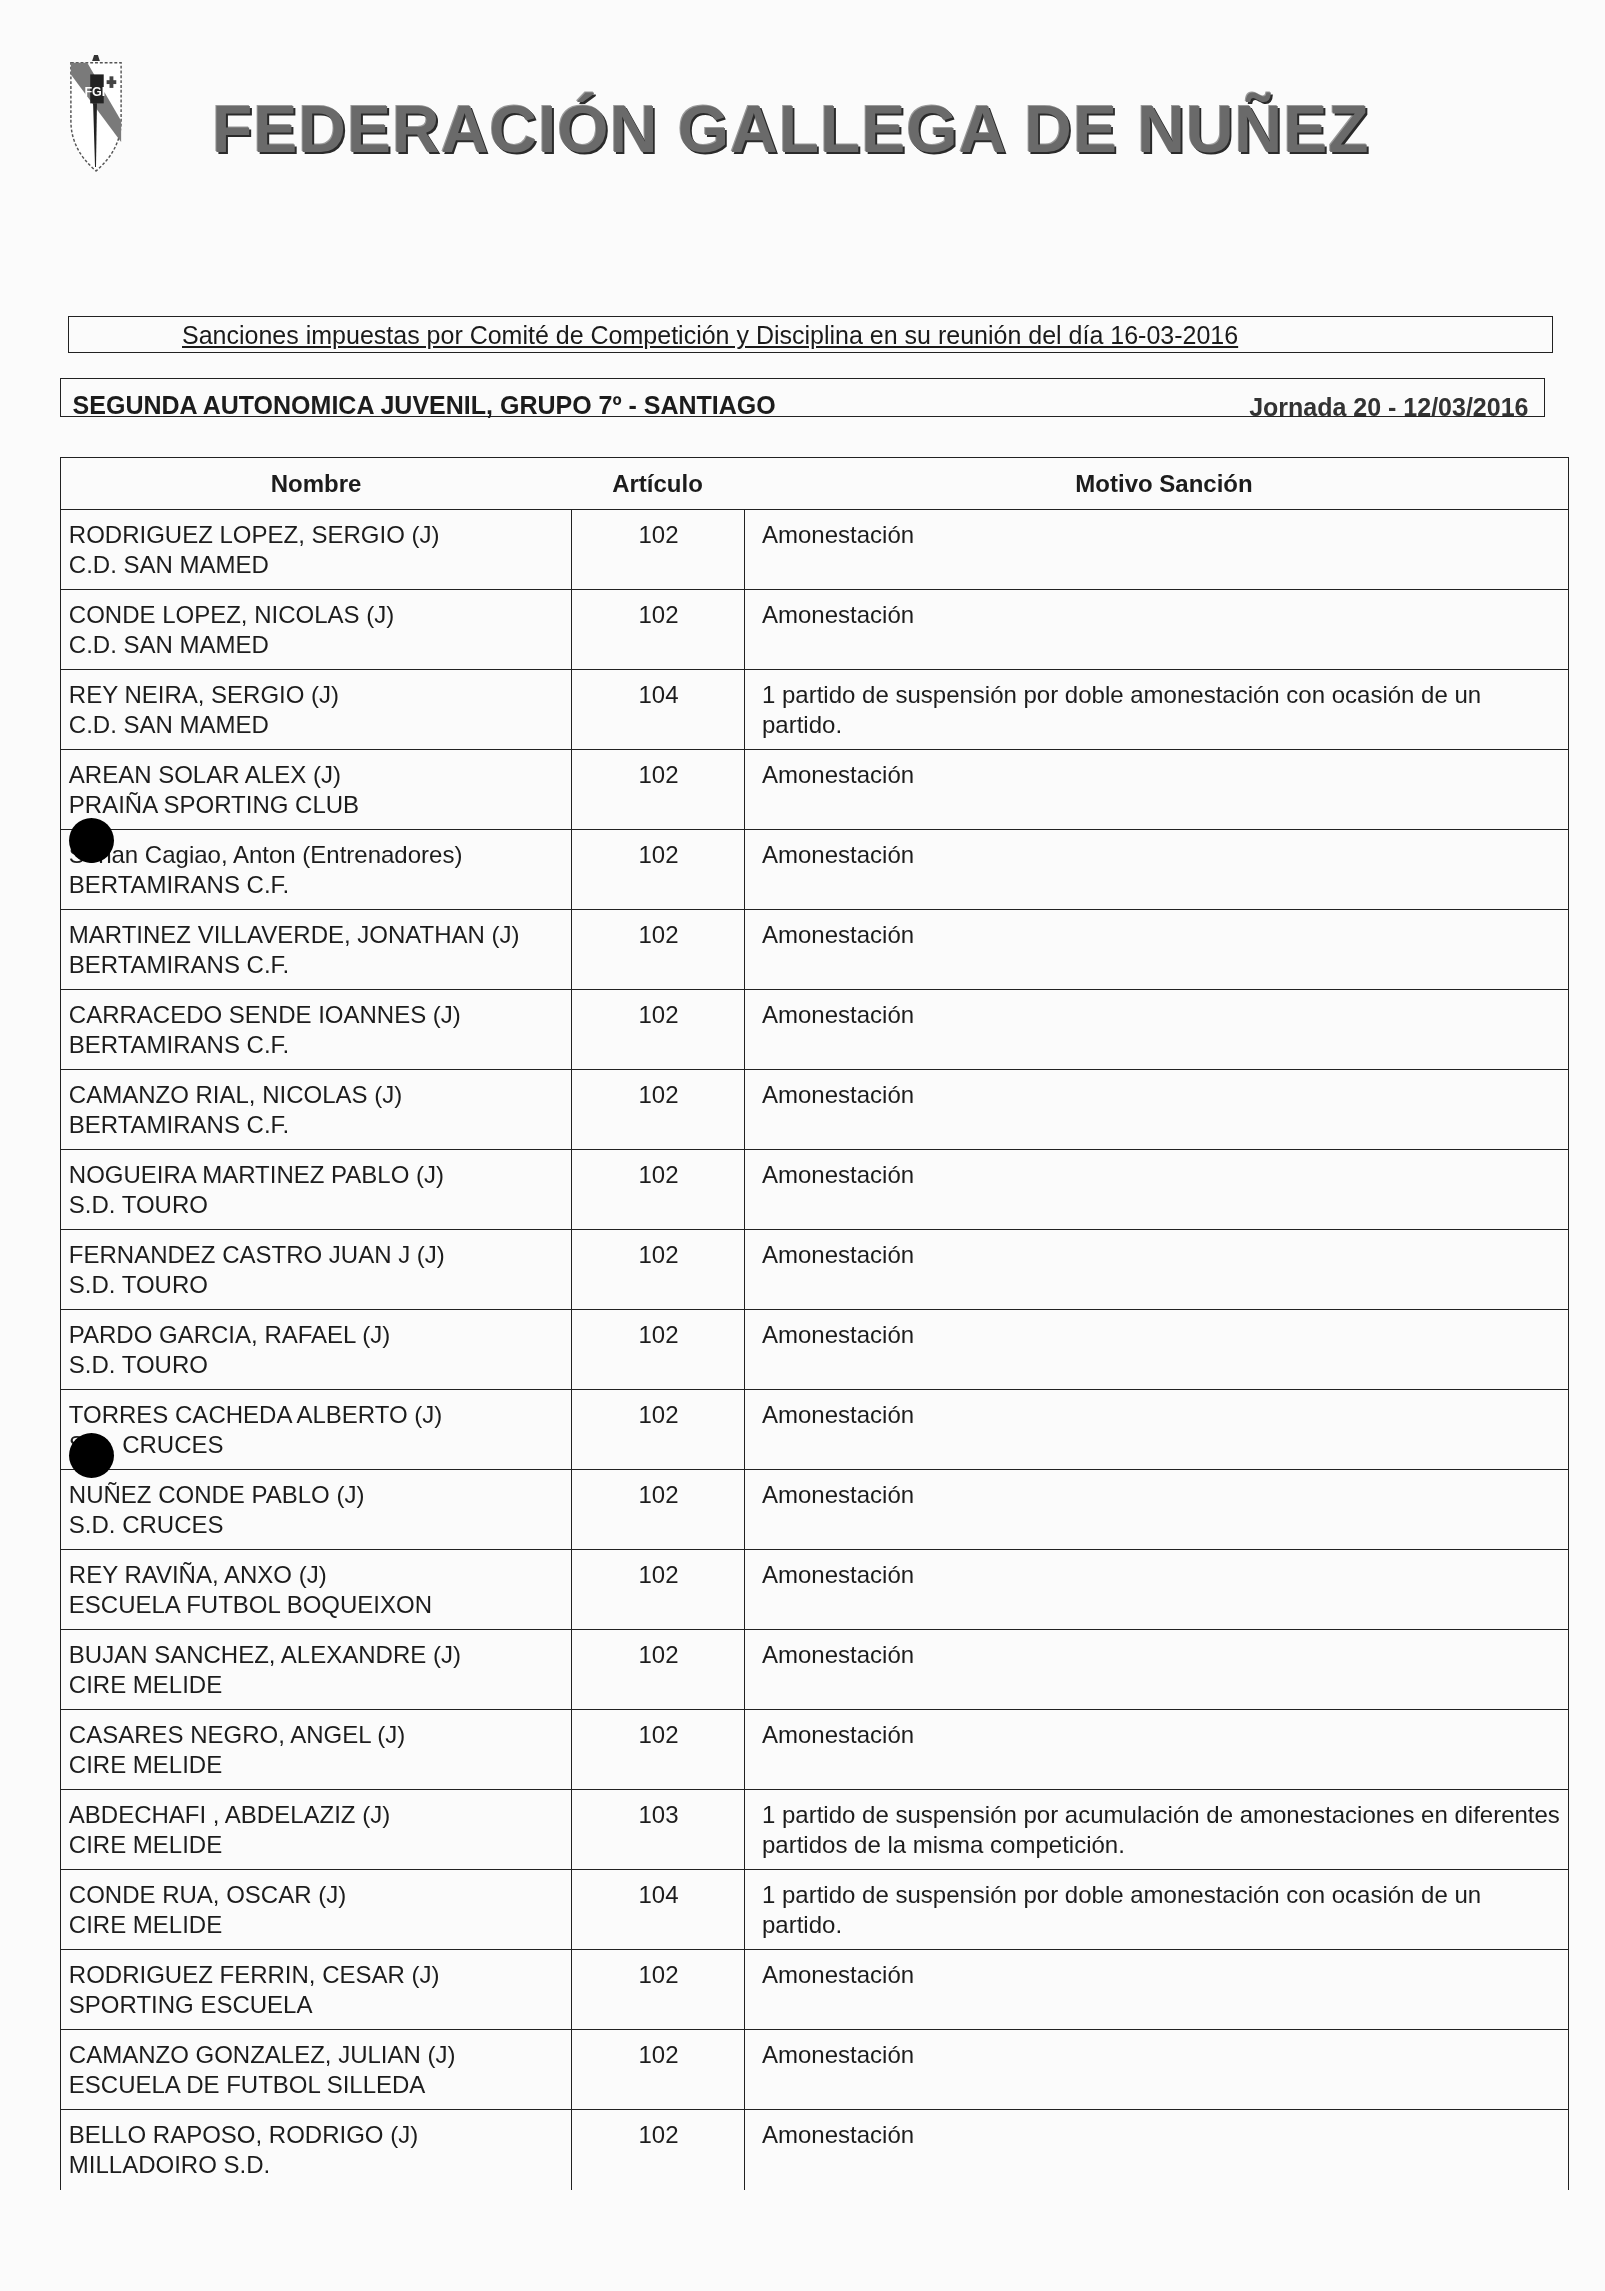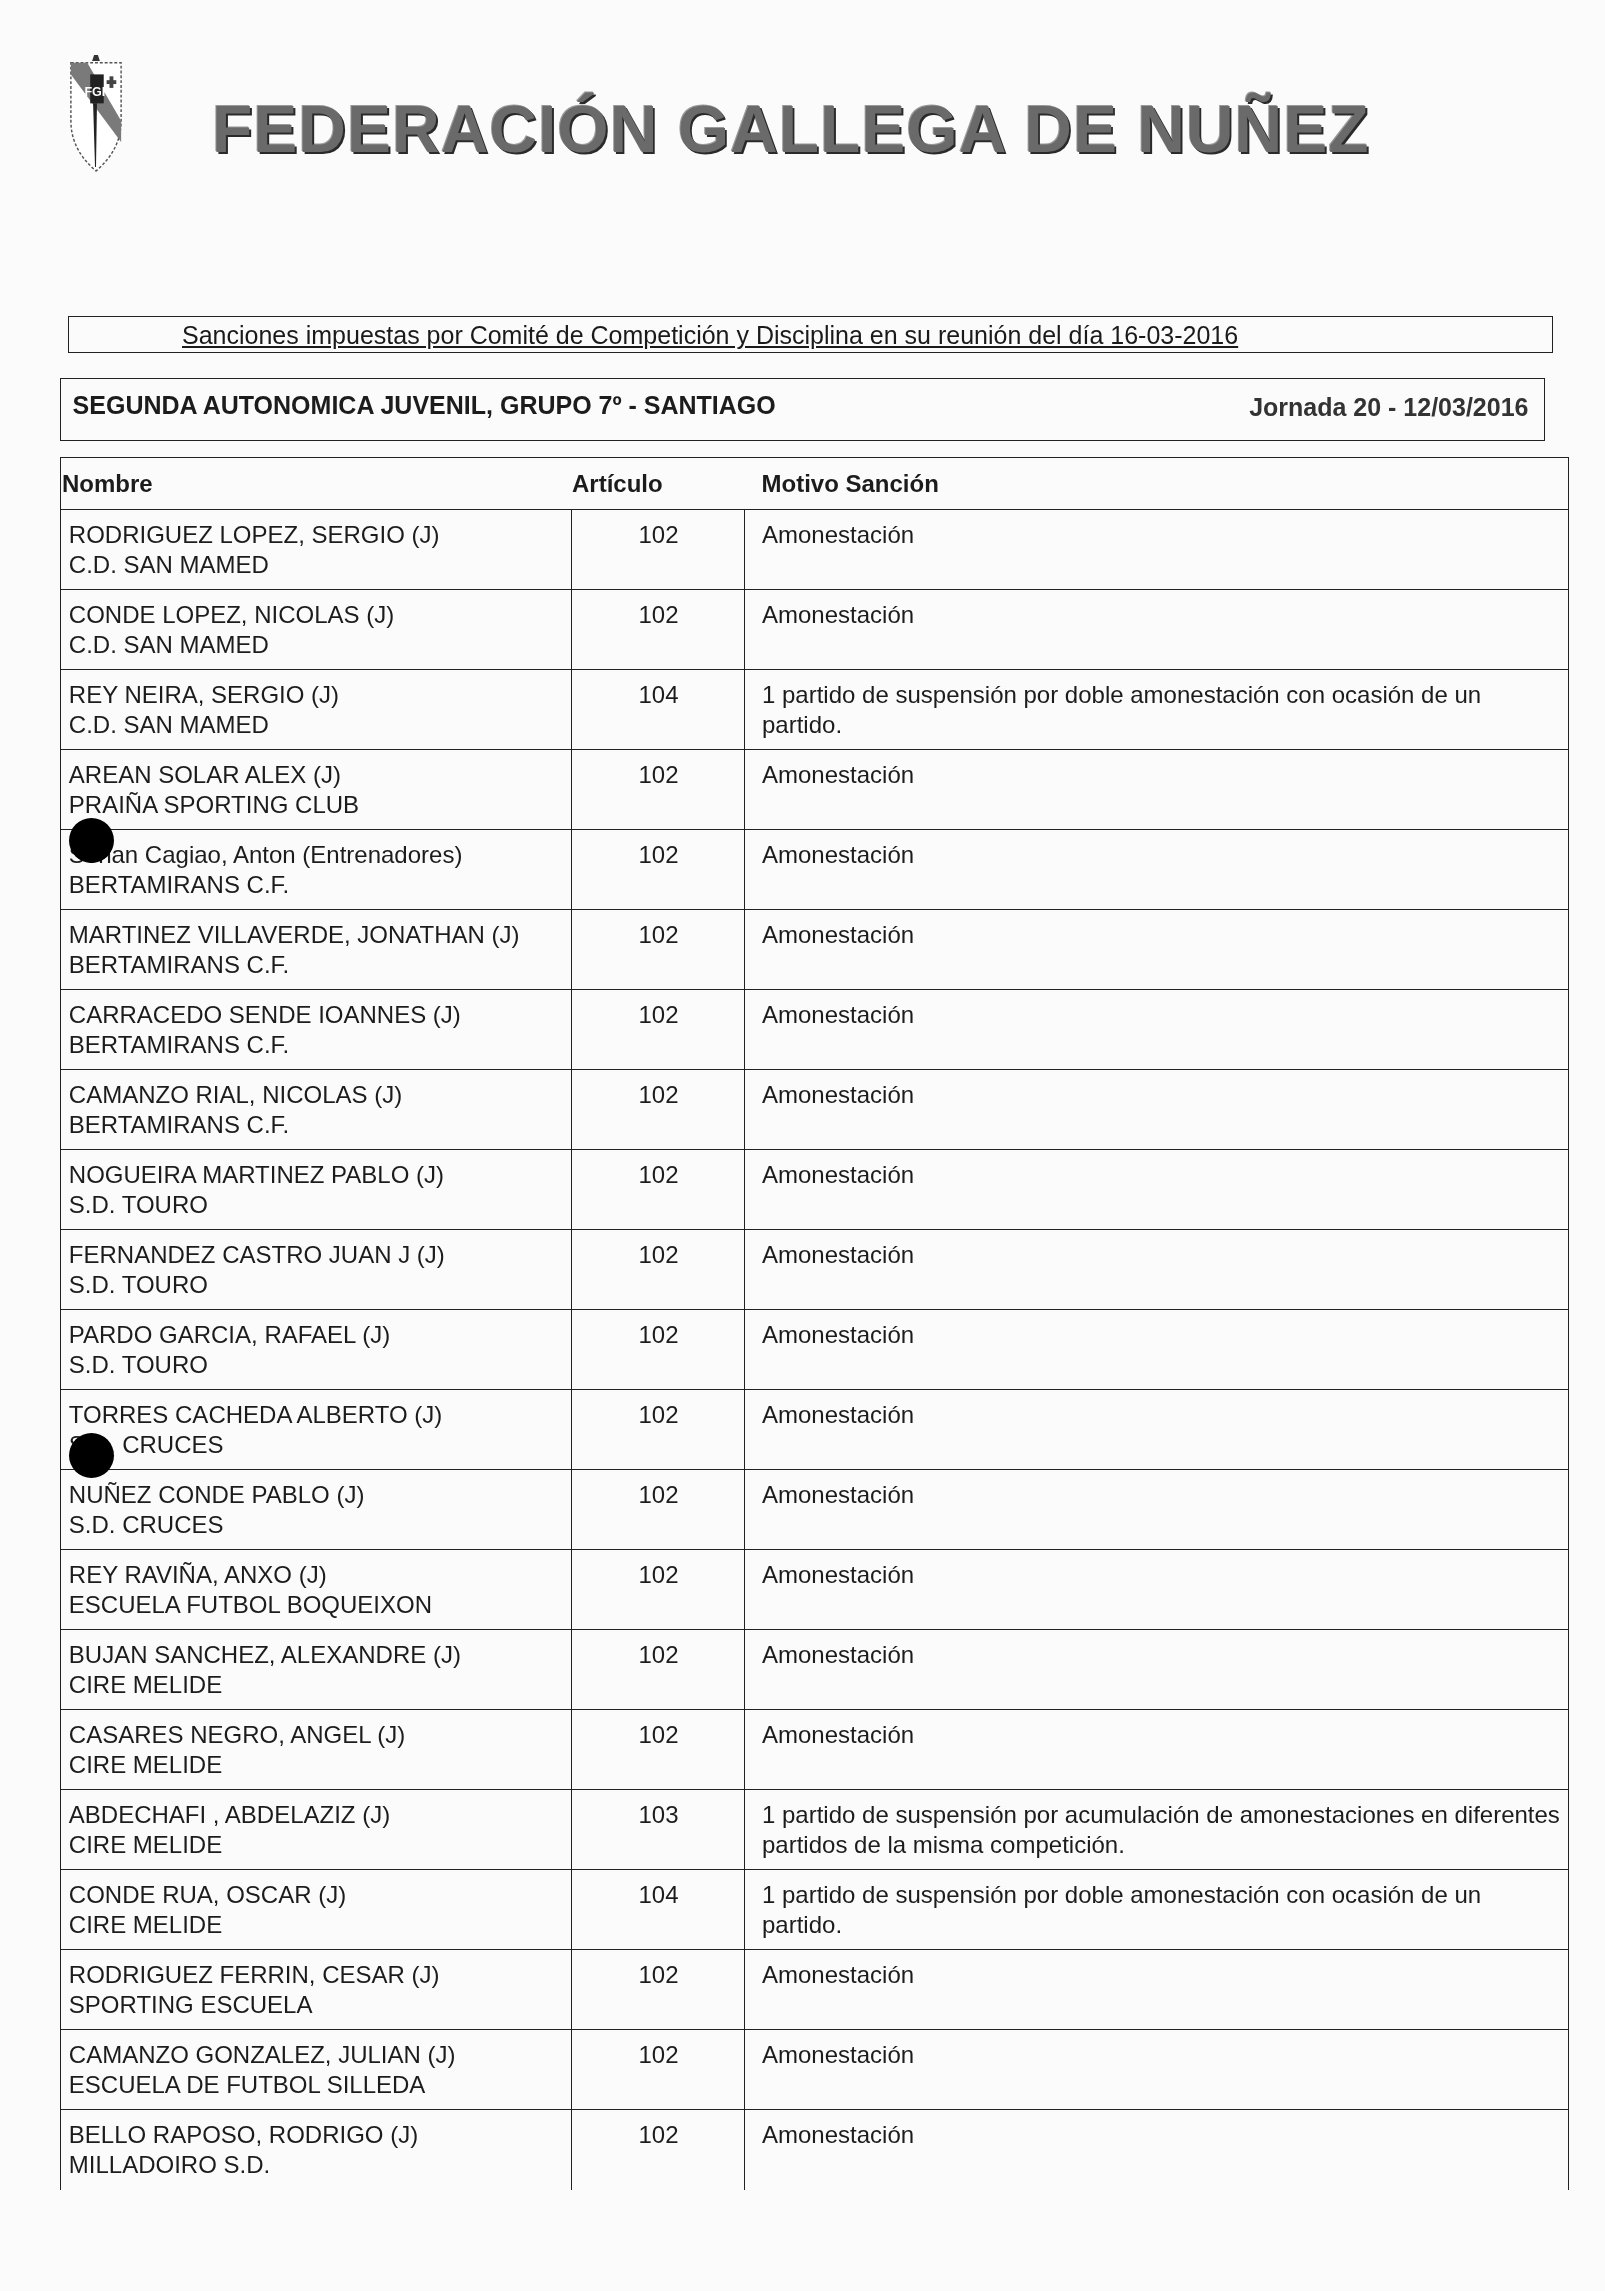--- a/index.html
+++ b/index.html
@@ -12,27 +12,27 @@
     position:absolute; left:212px; top:91px; font-size:66px; font-weight:bold;
     color:#6a6a6a; letter-spacing:1px; white-space:nowrap;
     text-shadow:1.9px 1.9px 0 #2a2a2a, -1px -1px 0 #9a9a9a;
     font-family:"Liberation Sans", sans-serif;
   }
   .box { position:absolute; left:60px; width:1485px; border:1.9px solid #222; box-sizing:border-box; }
   .box1 { top:316px; height:37px;margin-left:8px; }
   .box1 .txt {
     position:absolute; left:113px; top:3.9px; font-size:25px; text-decoration:underline; color:#1a1a1a; white-space:nowrap;
   }
-  .box2 { top:378px; height:63px; }
+  .box2 { top:378px; height:39px; }
   .box2 .left { position:absolute; left:11.6px; top:11.6px; font-size:25px; font-weight:bold; white-space:nowrap; }
   .box2 .right { position:absolute; right:15.5px; top:13.6px; font-size:25px; font-weight:bold; color:#333; white-space:nowrap; }
 
   .table { position:absolute; left:60px; top:457px; width:1485px; border-collapse:collapse; table-layout:fixed; }
   .table th, .table td { border:1.9px solid #222; vertical-align:top; }
-  .table th { height:49px; font-size:24px; font-weight:bold; text-align:left; vertical-align:middle; border-left:none; border-right:none; }
+  .table th { height:49px; font-size:24px; font-weight:bold; text-align:center; vertical-align:middle; border-left:none; border-right:none; }
   .table th:first-child { border-left:1.9px solid #222; }
   .table th:last-child { border-right:1.9px solid #222; }
   .table td { height:80px; font-size:24px; line-height:30px; padding:9.7px 5.8px 0 7.8px; box-sizing:border-box; }
   .col-name { width:508px; }
   .col-art { width:171px; text-align:center; }
   .col-mot { width:805px; padding-left:17.5px !important; }
   .name-line, .club-line { display:block; white-space:nowrap; }
   .redact { position:absolute; width:45px; height:45px; border-radius:50%; background:#000; }
   tr.last td { border-bottom:none; }
 </style>

